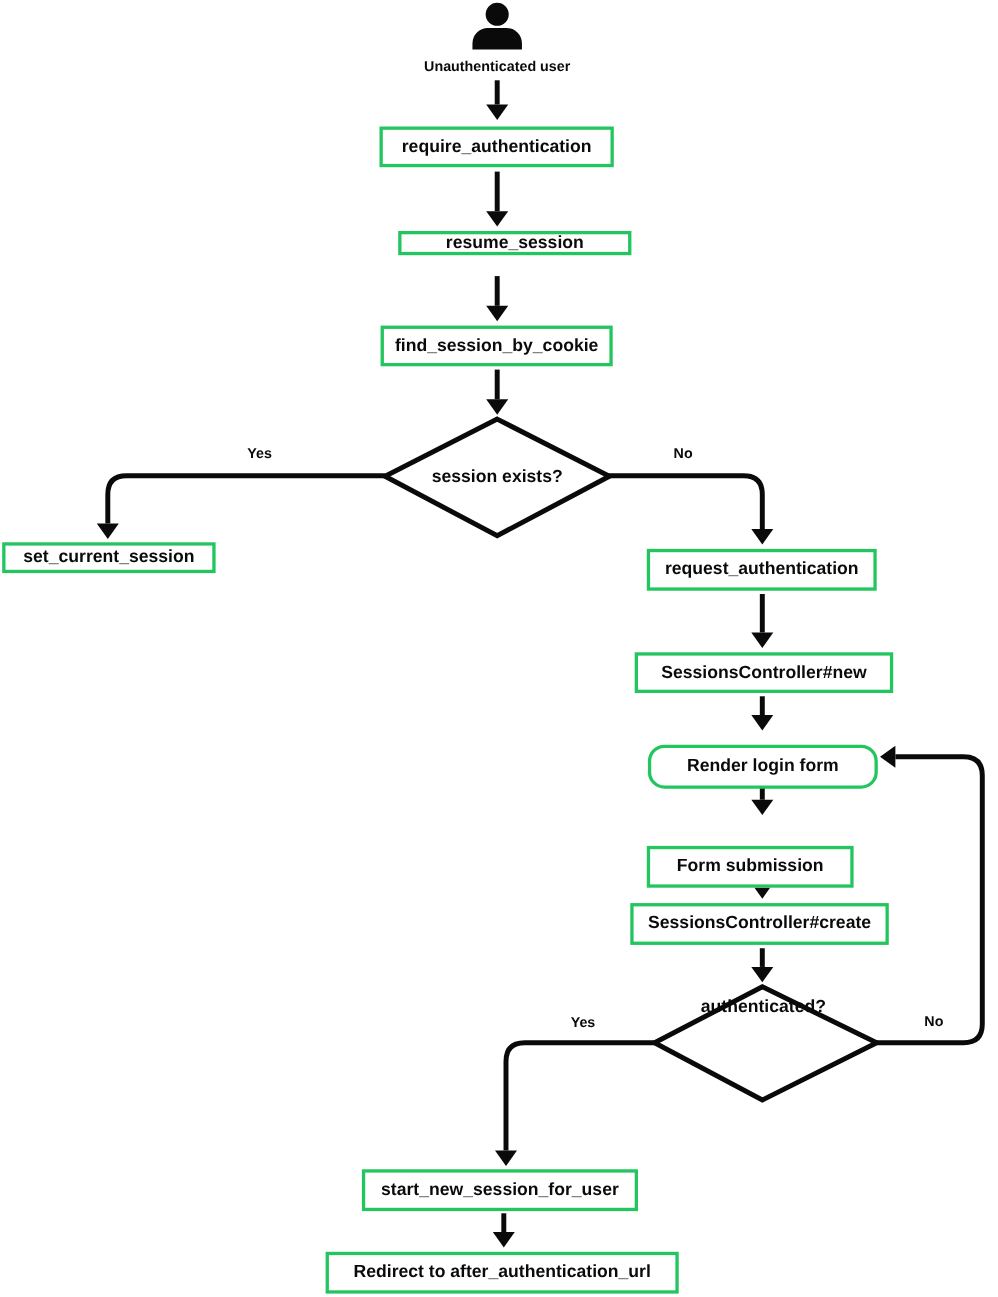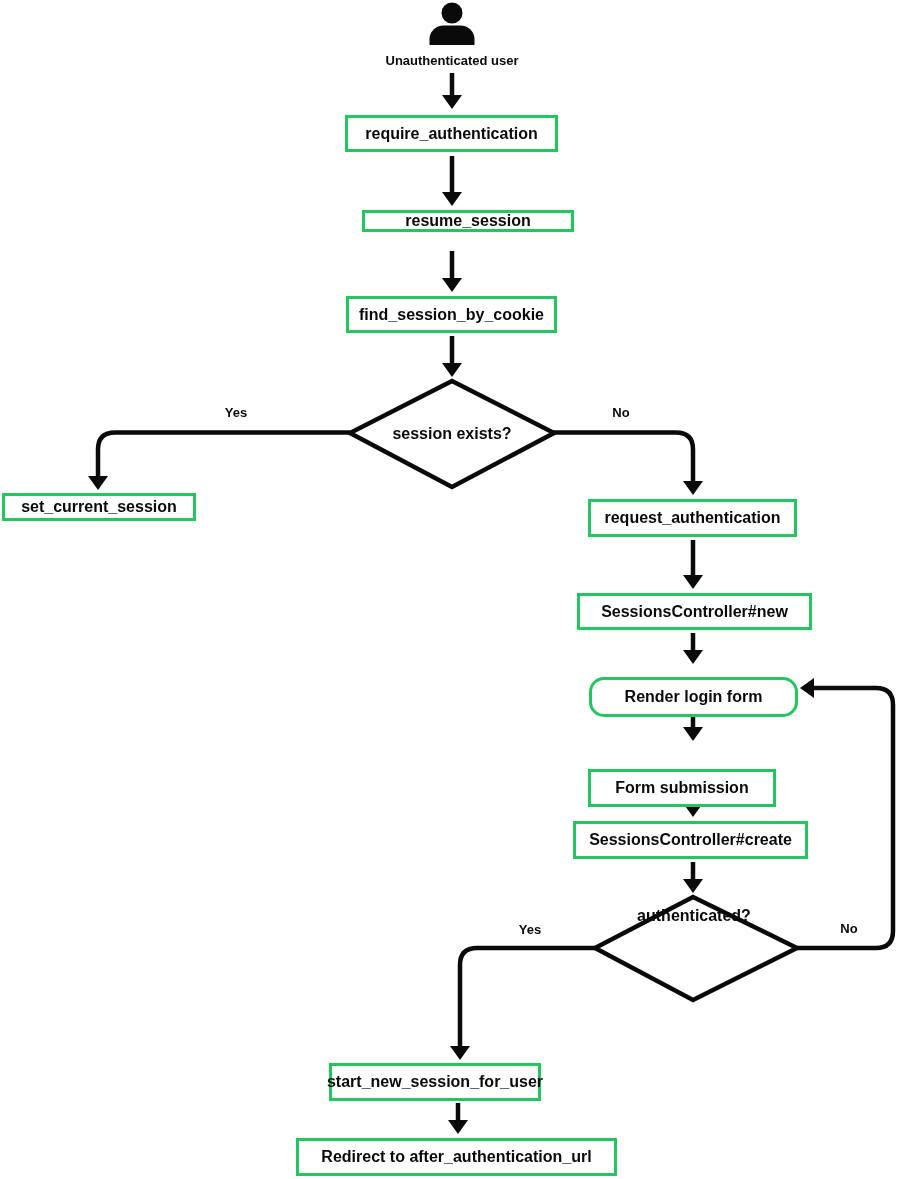--- a/index.html
+++ b/index.html
@@ -118,21 +118,21 @@
   </div>
   <div class="node" style="left:589px; top:677px; width:209px; height:40px;border-radius:15px;">
     <span>Render login form</span>
   </div>
   <div class="node" style="left:588px; top:745px; width:188px; height:38px;margin-top:24px;">
     <span>Form submission</span>
   </div>
   <div class="node" style="left:573px; top:821px; width:235px; height:38px;">
     <span>SessionsController#create</span>
   </div>
-  <div class="node" style="left:329px; top:1063px; width:212px; height:38px;">
+  <div class="node" style="left:329px; top:1063px; width:251px; height:38px;">
     <span>start_new_session_for_user</span>
   </div>
   <div class="node" style="left:296px; top:1138px; width:321px; height:38px;">
     <span>Redirect to after_authentication_url</span>
   </div>
 
   <div class="diamond-label" style="left:452px; top:434px;">session exists?</div>
   <div class="diamond-label" style="left:694px; top:916px;">authenticated?</div>
 
   <div class="float-label" style="left:236px; top:412px;">Yes</div>

